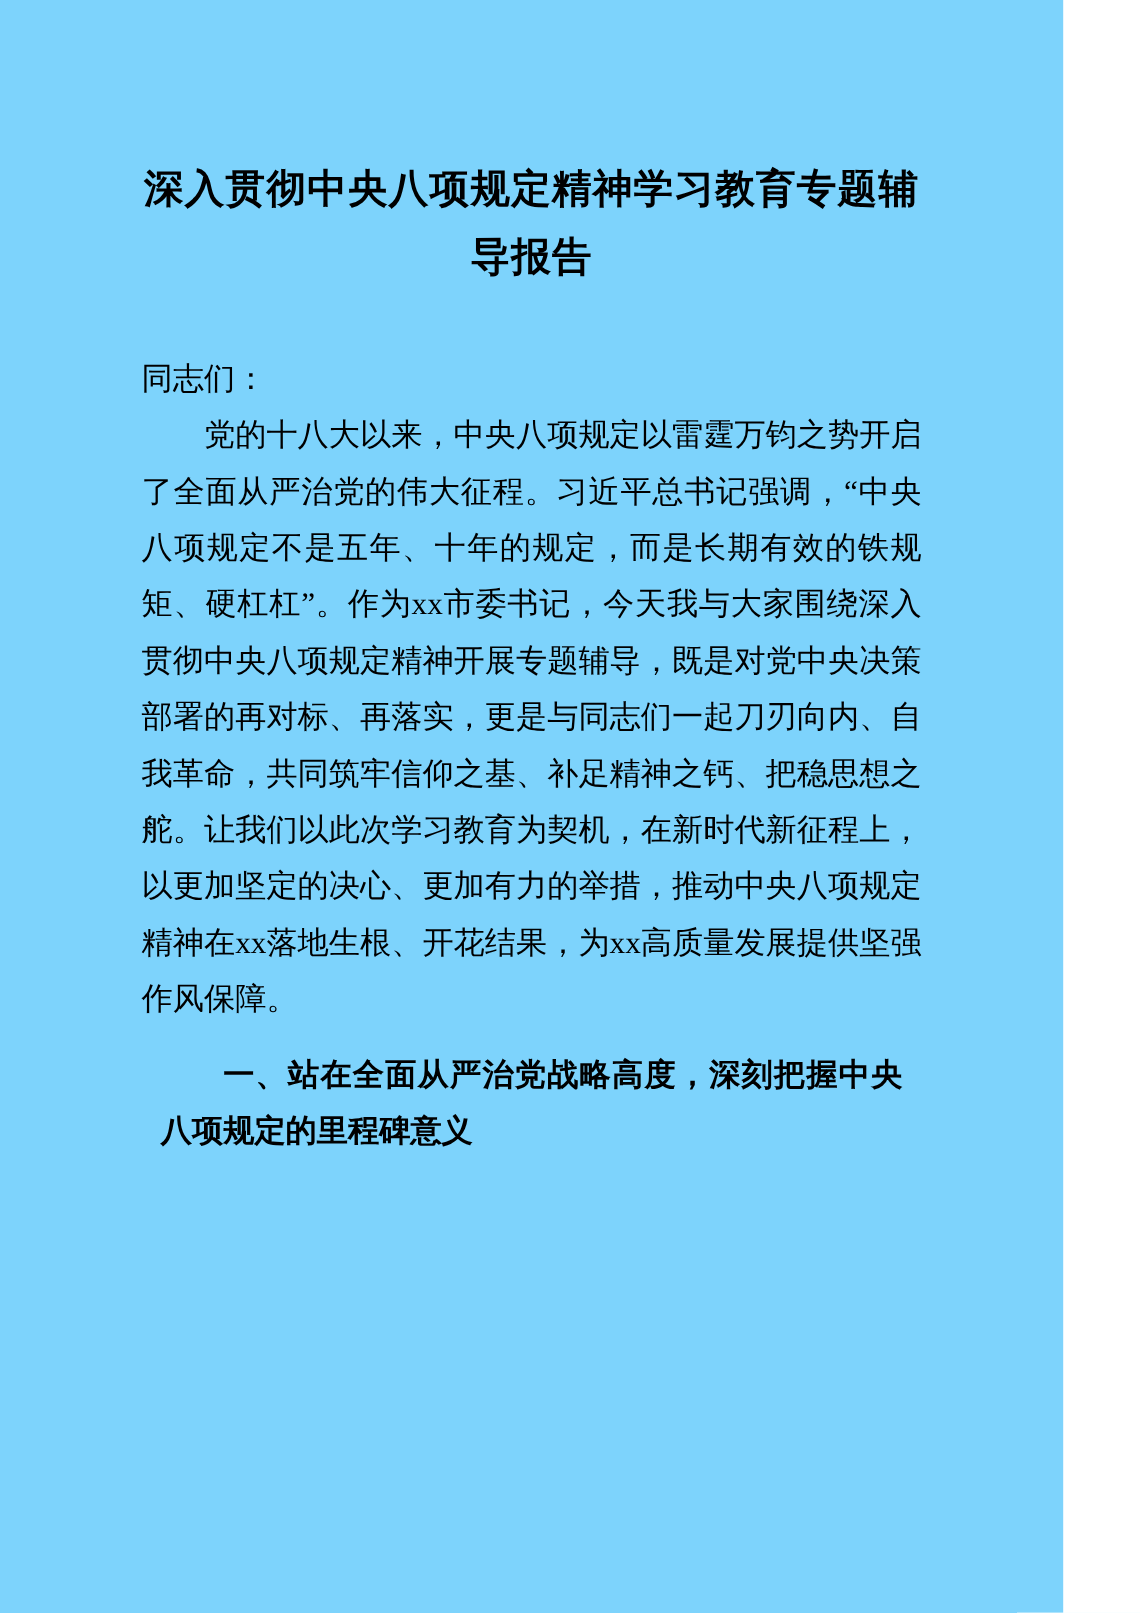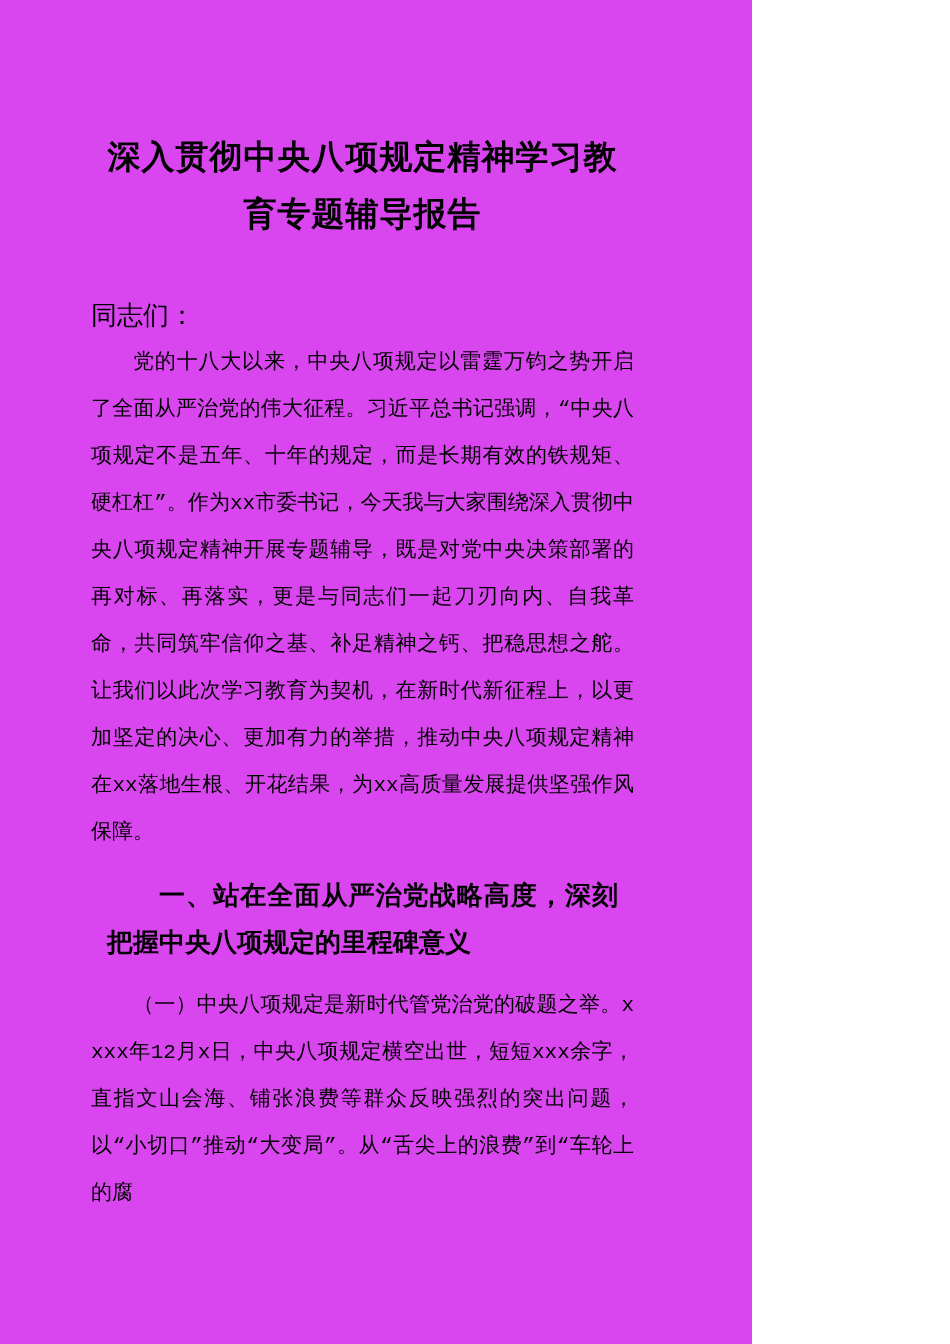--- a/index.html
+++ b/index.html
@@ -9,50 +9,49 @@
     }
     body {
       width: 950px;
       height: 1344px;
       font-family: "Liberation Serif", serif;
       color: #000000;
       overflow: hidden;
     }
     .page {
       box-sizing: border-box;
-      width: 752px;
+      width: 886px;
       height: 1344px;
-      padding: 128px 118px 0 91px;
-      background: #d946ef;
+      padding: 128px 118px 0 118px;
+      background: #7dd3fc;
       overflow: hidden;
     }
     .doc-title {
       font-family: "Liberation Sans", sans-serif;
       font-weight: bold;
       font-size: 33px;
       line-height: 57px;
       text-align: center;
       margin: 0 0 50px 0;
       letter-spacing: 1px;
     }
     .salutation {
       font-size: 26px;
       line-height: 47px;
       margin: 0;
       text-align: justify;
       font-family: Liberation Serif, serif;
     }
     p.body {
-      font-size: 21px;
+      font-size: 26px;
       line-height: 47px;
       margin: 0;
       text-align: justify;
       text-indent: 2em;
       word-break: break-all;
-      font-family: Liberation Mono, monospace;
     }
     p.heading {
       font-family: "Liberation Sans", sans-serif;
       font-weight: bold;
       font-size: 26px;
       line-height: 47px;
       margin: 16px;
       text-align: justify;
       text-indent: 2em;
       word-break: break-all;
@@ -64,14 +63,13 @@
 <div class="page">
   <h1 class="doc-title">深入贯彻中央八项规定精神学习教育专题辅导报告</h1>
 
   <p class="salutation">同志们：</p>
 
   <p class="body">党的十八大以来，中央八项规定以雷霆万钧之势开启了全面从严治党的伟大征程。习近平总书记强调，“中央八项规定不是五年、十年的规定，而是长期有效的铁规矩、硬杠杠”。作为xx市委书记，今天我与大家围绕深入贯彻中央八项规定精神开展专题辅导，既是对党中央决策部署的再对标、再落实，更是与同志们一起刀刃向内、自我革命，共同筑牢信仰之基、补足精神之钙、把稳思想之舵。让我们以此次学习教育为契机，在新时代新征程上，以更加坚定的决心、更加有力的举措，推动中央八项规定精神在xx落地生根、开花结果，为xx高质量发展提供坚强作风保障。</p>
 
   <p class="heading">一、站在全面从严治党战略高度，深刻把握中央八项规定的里程碑意义</p>
 
 
-  <p class="body">（一）中央八项规定是新时代管党治党的破题之举。xxxx年12月x日，中央八项规定横空出世，短短xxx余字，直指文山会海、铺张浪费等群众反映强烈的突出问题，以“小切口”推动“大变局”。从“舌尖上的浪费”到“车轮上的腐</p>
 </div>
 
 </body></html>

